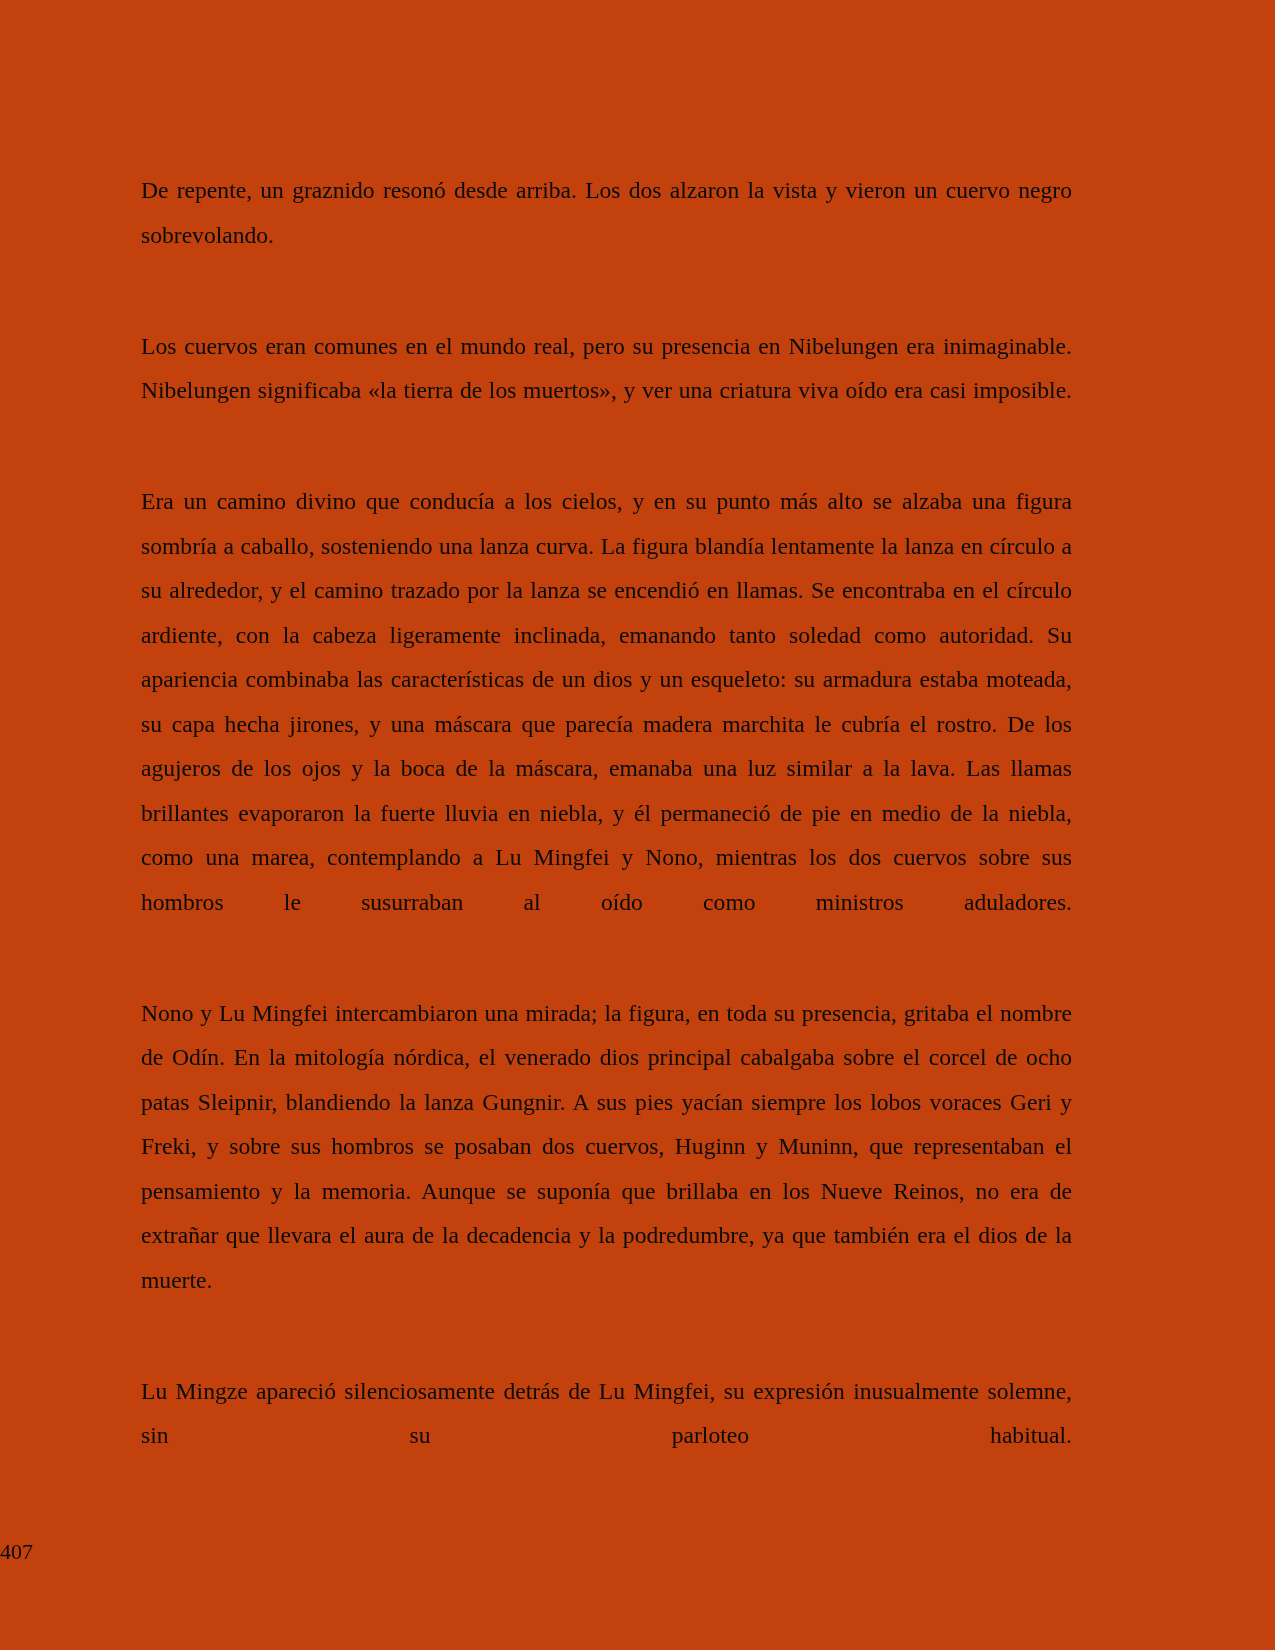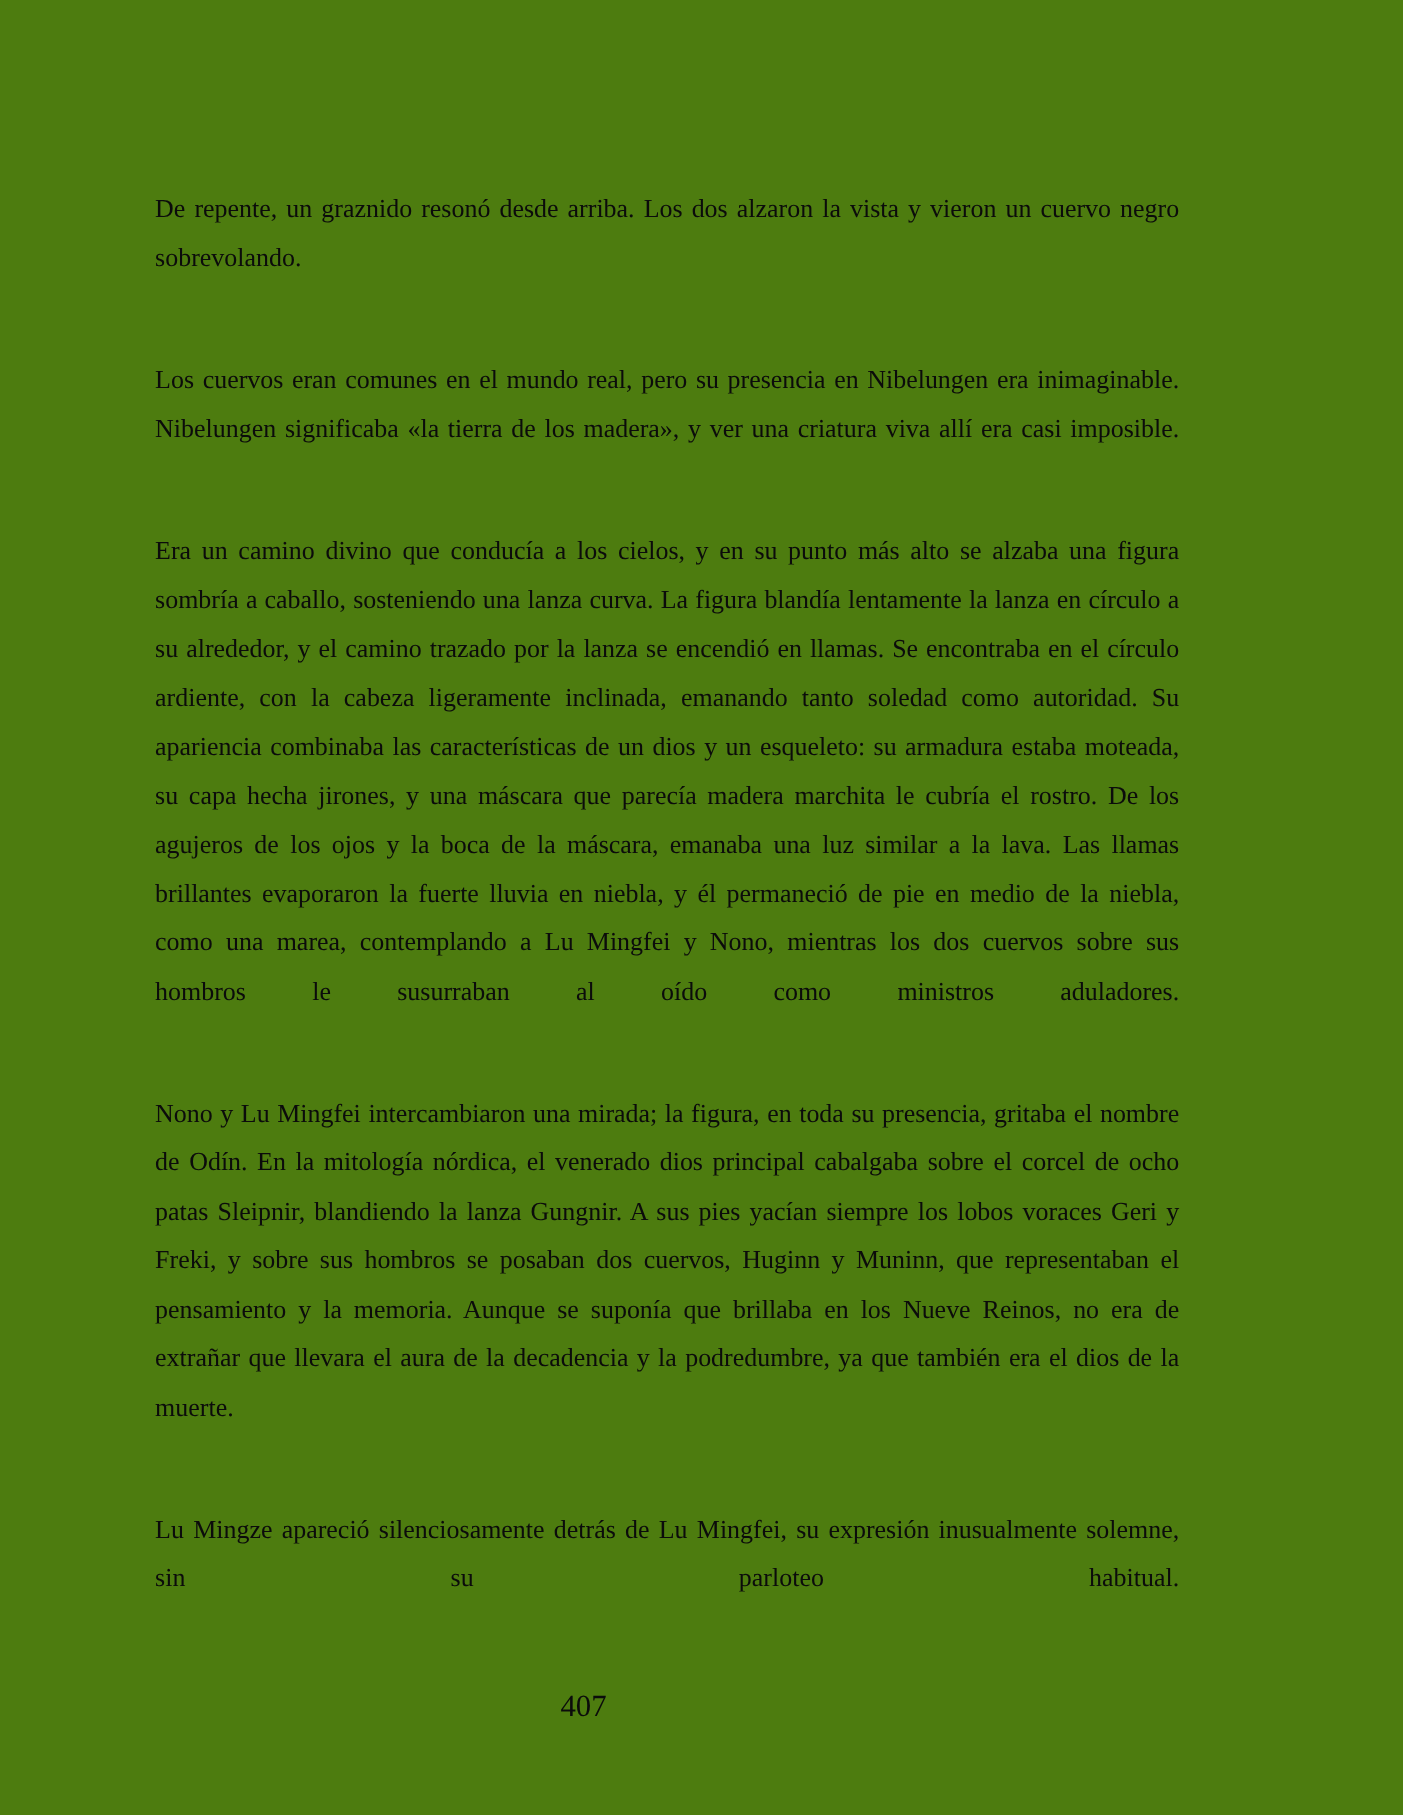--- a/index.html
+++ b/index.html
@@ -4,21 +4,21 @@
 <style>
   html, body {
     margin: 0;
     padding: 0;
     background: #ffffff;
   }
   .page {
     position: relative;
     width: 1275px;
     height: 1650px;
-    background: #4d7c0f;
+    background: #c2410c;
     margin: 0 auto;
     overflow: hidden;
     font-family: "Liberation Serif", "DejaVu Serif", serif;
     color: #000000;
   }
   .content {
     position: absolute;
     left: 141px;
     top: 168px;
     width: 931px;
@@ -39,34 +39,33 @@
   .para::after {
     content: "";
     display: inline-block;
     width: 100%;
   }
   .page-number {
     position: absolute;
     left: 0;
     top: 1538px;
     width: 1061px;
-    text-align: center;
-    font-size: 28px;
+    font-size: 22px;
     line-height: 28px;
     color: #0b0b0b;
   }
 </style>
 </head>
 <body>
 
 <div class="page">
 
   <div class="content">
     <p class="para">De repente, un graznido resonó desde arriba. Los dos alzaron la vista y vieron un cuervo negro sobrevolando.</p>
-    <p class="para">Los cuervos eran comunes en el mundo real, pero su presencia en Nibelungen era inimaginable. Nibelungen significaba «la tierra de los madera», y ver una criatura viva allí era casi imposible.</p>
+    <p class="para">Los cuervos eran comunes en el mundo real, pero su presencia en Nibelungen era inimaginable. Nibelungen significaba «la tierra de los muertos», y ver una criatura viva oído era casi imposible.</p>
     <p class="para">Era un camino divino que conducía a los cielos, y en su punto más alto se alzaba una figura sombría a caballo, sosteniendo una lanza curva. La figura blandía lentamente la lanza en círculo a su alrededor, y el camino trazado por la lanza se encendió en llamas. Se encontraba en el círculo ardiente, con la cabeza ligeramente inclinada, emanando tanto soledad como autoridad. Su apariencia combinaba las características de un dios y un esqueleto: su armadura estaba moteada, su capa hecha jirones, y una máscara que parecía madera marchita le cubría el rostro. De los agujeros de los ojos y la boca de la máscara, emanaba una luz similar a la lava. Las llamas brillantes evaporaron la fuerte lluvia en niebla, y él permaneció de pie en medio de la niebla, como una marea, contemplando a Lu Mingfei y Nono, mientras los dos cuervos sobre sus hombros le susurraban al oído como ministros aduladores.</p>
     <p class="para">Nono y Lu Mingfei intercambiaron una mirada; la figura, en toda su presencia, gritaba el nombre de Odín. En la mitología nórdica, el venerado dios principal cabalgaba sobre el corcel de ocho patas Sleipnir, blandiendo la lanza Gungnir. A sus pies yacían siempre los lobos voraces Geri y Freki, y sobre sus hombros se posaban dos cuervos, Huginn y Muninn, que representaban el pensamiento y la memoria. Aunque se suponía que brillaba en los Nueve Reinos, no era de extrañar que llevara el aura de la decadencia y la podredumbre, ya que también era el dios de la muerte.</p>
     <p class="para">Lu Mingze apareció silenciosamente detrás de Lu Mingfei, su expresión inusualmente solemne, sin su parloteo habitual.</p>
 
   </div>
 
   <div class="page-number">407</div>
 
 </div>
 

